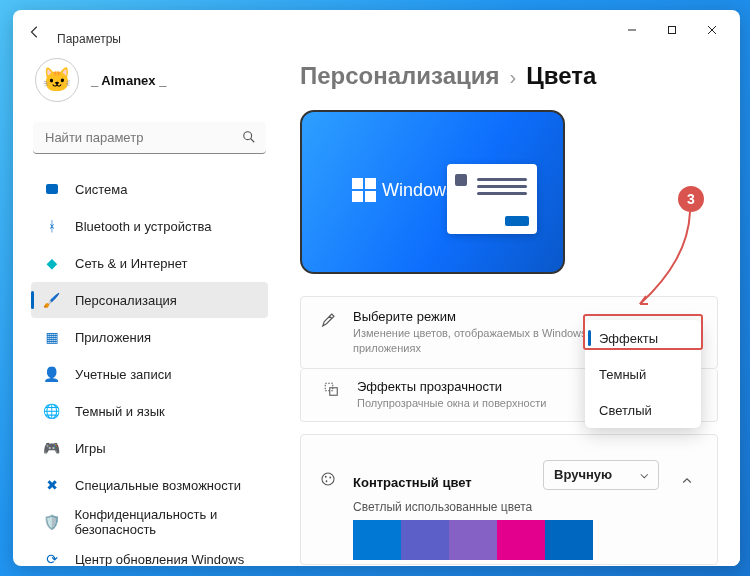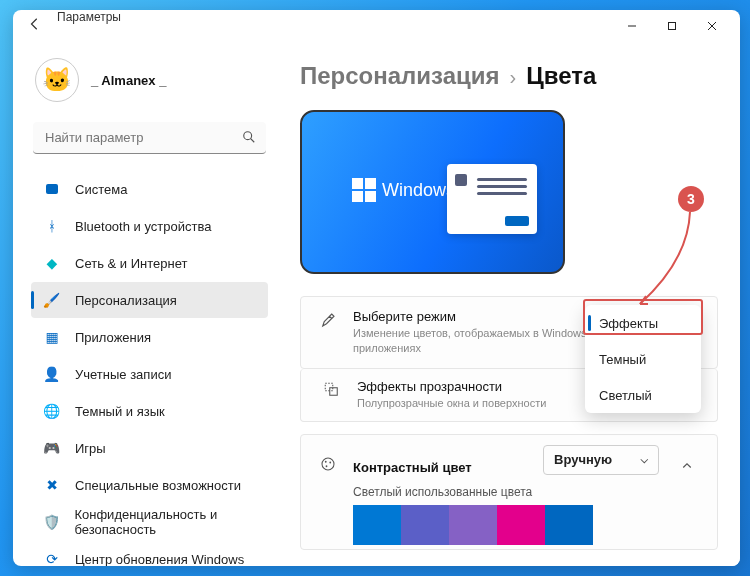--- a/index.html
+++ b/index.html
@@ -4,21 +4,21 @@
 <style>
   * { box-sizing: border-box; margin: 0; padding: 0; }
   html, body { width: 750px; height: 576px; font-family: 'Segoe UI', sans-serif; overflow: hidden; }
   body { background: linear-gradient(135deg, #4fc3f7 0%, #2196f3 40%, #1976d2 100%); position: relative; }
   .window {
     position: absolute; left: 13px; top: 10px; right: 10px; bottom: 10px;
     background: #fff; border-radius: 8px; box-shadow: 0 4px 20px rgba(0,0,0,0.2);
     display: flex; flex-direction: column; overflow: hidden;
   }
   .titlebar {
-    height: 36px; display: flex; align-items: flex-start; padding: 0 8px;
+    height: 36px; display: flex; align-items: flex-end; padding: 0 8px;
     font-size: 12px; color: #333;
   }
   .back-btn { width: 28px; height: 28px; display: flex; align-items: center; justify-content: center; border-radius: 4px; }
   .title { margin-left: 8px; }
   .win-controls { margin-left: auto; display: flex; }
   .win-btn { width: 40px; height: 32px; display: flex; align-items: center; justify-content: center; font-size: 10px; color: #222; }
   .win-btn svg { width: 10px; height: 10px; }
   .body { flex: 1; display: flex; overflow: hidden; }
   .sidebar { width: 265px; padding: 4px 10px 10px 18px; display: flex; flex-direction: column; }
   .profile { display: flex; align-items: center; padding: 8px 4px 16px 4px; }
@@ -62,21 +62,21 @@
   .card .icon-ph { position: absolute; left: 8px; top: 10px; width: 12px; height: 12px; background: #555d7a; border-radius: 2px; }
   .setting-card {
     margin-top: 22px; border: 1px solid #e6e6e6; border-radius: 4px;
     padding: 12px 16px; display: flex; align-items: flex-start; background: #fdfdfd;
   }
   .setting-card.sm { padding: 10px 20px; }
   .sc-icon { width: 22px; height: 22px; margin-right: 14px; display: flex; align-items: center; justify-content: center; color: #444; font-size: 16px; }
   .sc-body { flex: 1; }
   .sc-title { font-size: 13px; color: #111; }
   .sc-desc { font-size: 11px; color: #888; margin-top: 2px; line-height: 1.35; }
-  .sc-control { position: relative; margin-left: 10px; }
+  .sc-control { position: relative; margin-left: 10px; margin-top: 15px; }
   .dropdown-btn {
     width: 116px; height: 30px; border: 1px solid #cfcfcf; border-radius: 4px;
     background: #fdfdfd; display: flex; align-items: center; padding: 0 10px;
     font-size: 13px; color: #222; justify-content: space-between;
   }
   .chev-down { font-size: 10px; color: #555; }
   .dropdown-menu {
     position: absolute; right: 0; top: -4px; width: 116px;
     background: #fff; border-radius: 6px; box-shadow: 0 6px 18px rgba(0,0,0,0.18);
     overflow: visible; z-index: 5;

